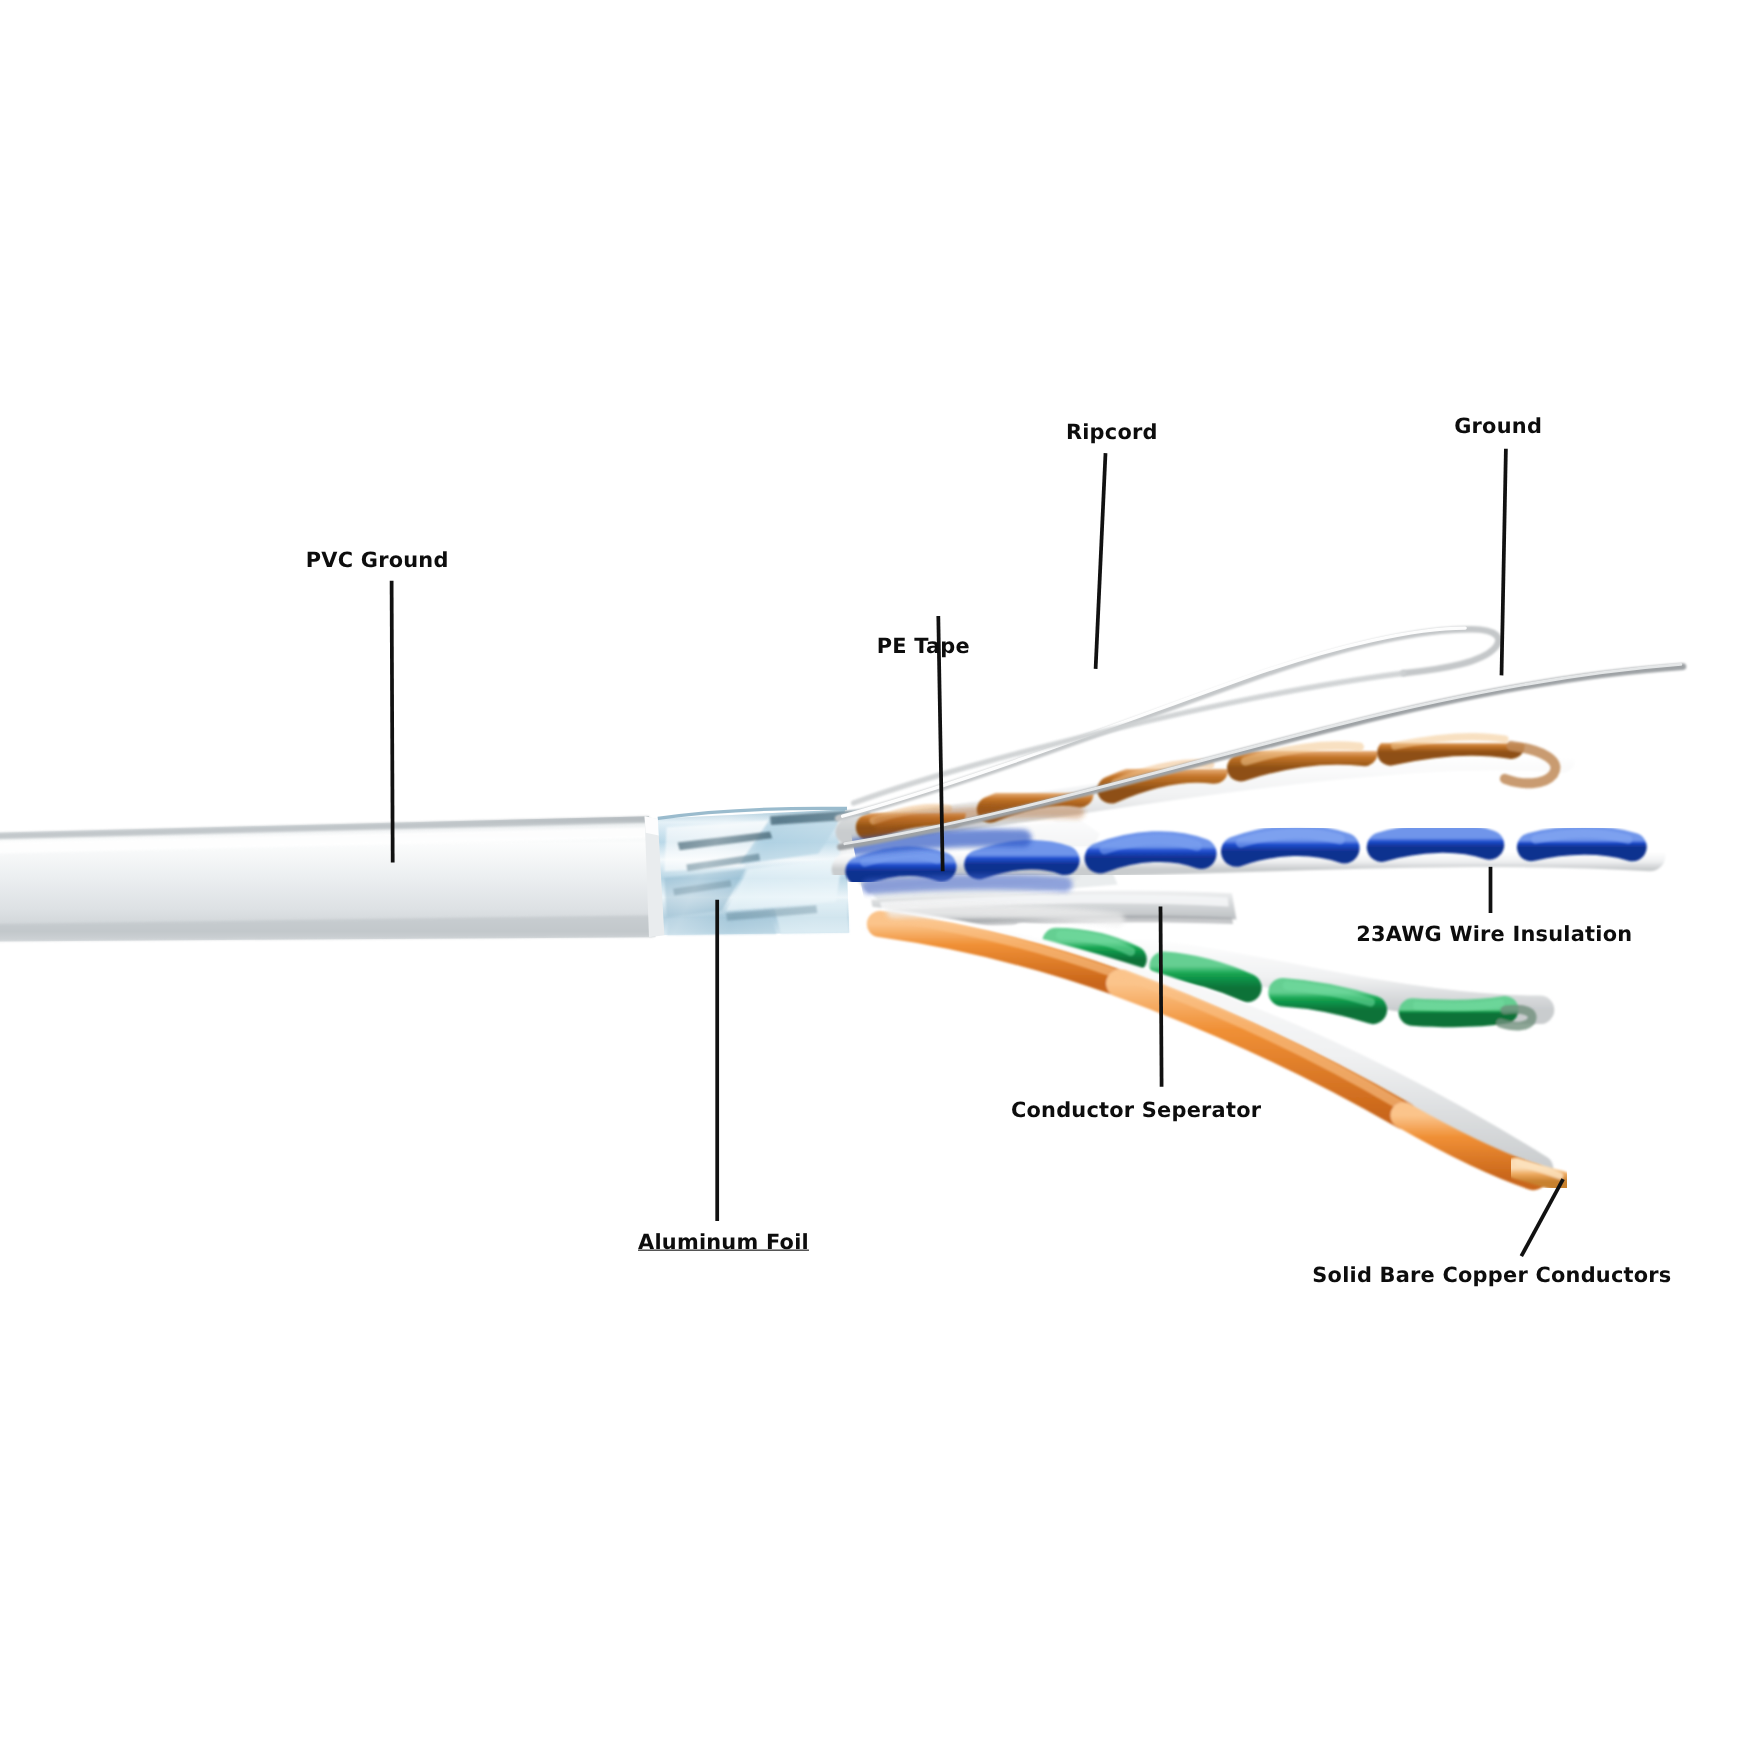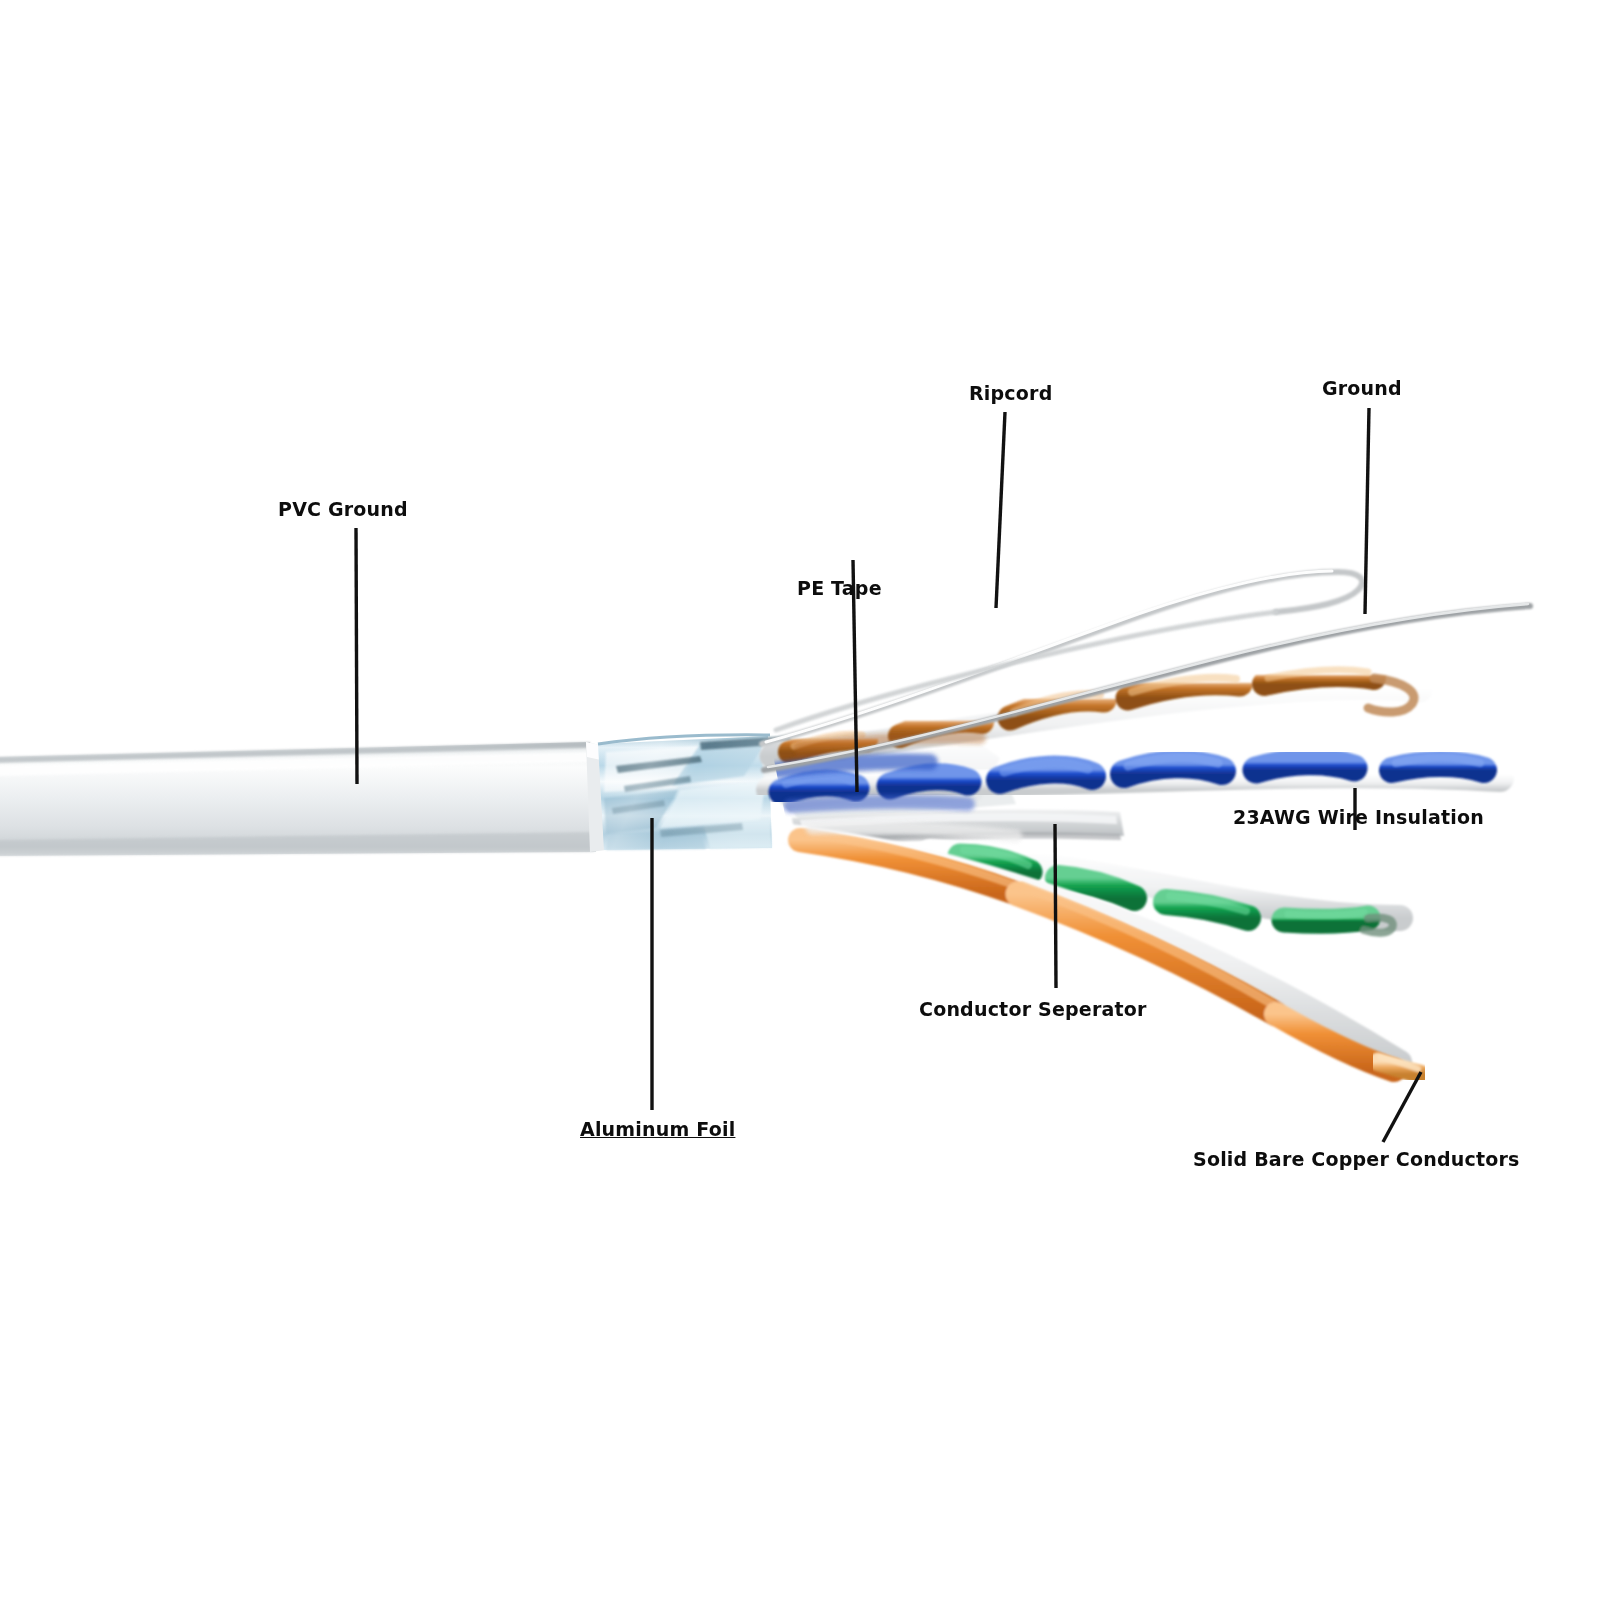--- a/index.html
+++ b/index.html
@@ -274,18 +274,18 @@
       <line x1="1056" y1="988" x2="1055" y2="824"></line>
       <line x1="652" y1="1110" x2="652" y2="818"></line>
       <line x1="1383" y1="1142" x2="1421" y2="1072"></line>
     </g>
   </svg>
 
   <div class="lbl" style="left:278px;  top:500px;">PVC Ground</div>
   <div class="lbl" style="left:797px;  top:531px;margin-top:48px;">PE Tape</div>
   <div class="lbl" style="left:969px;  top:384px;">Ripcord</div>
   <div class="lbl" style="left:1322px; top:379px;text-align:right;">Ground</div>
-  <div class="lbl" style="left:1233px; top:808px;">23AWG Wire Insulation</div>
+  <div class="lbl" style="left:1233px; top:840px;">23AWG Wire Insulation</div>
   <div class="lbl" style="left:919px;  top:1000px;">Conductor Seperator</div>
   <div class="lbl" style="left:580px;  top:1120px;text-decoration:underline;">Aluminum Foil</div>
   <div class="lbl" style="left:1193px; top:1150px;">Solid Bare Copper Conductors</div>
 
 </div>
 
 </body></html>

